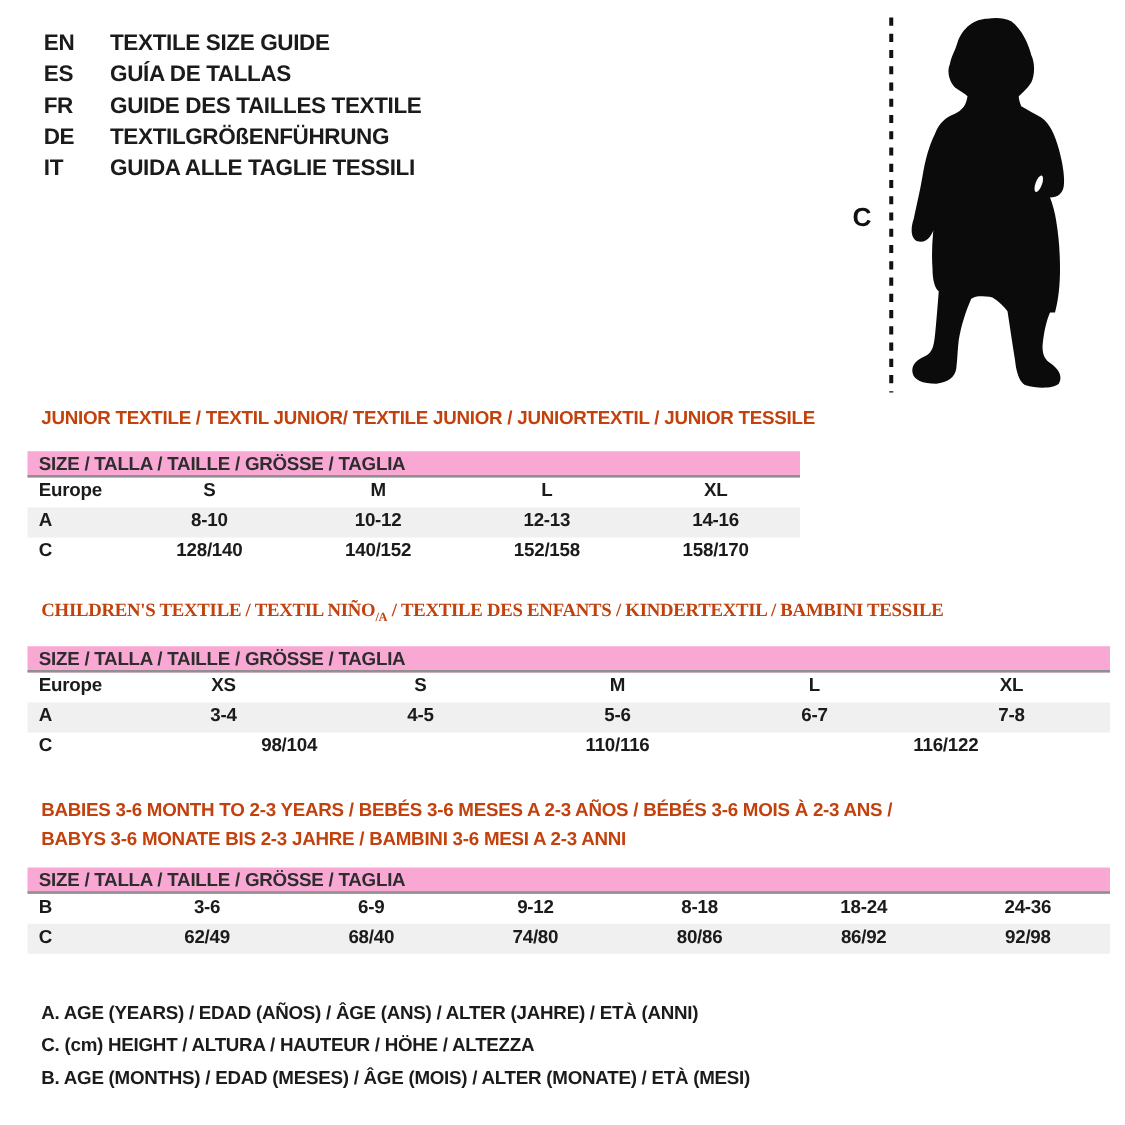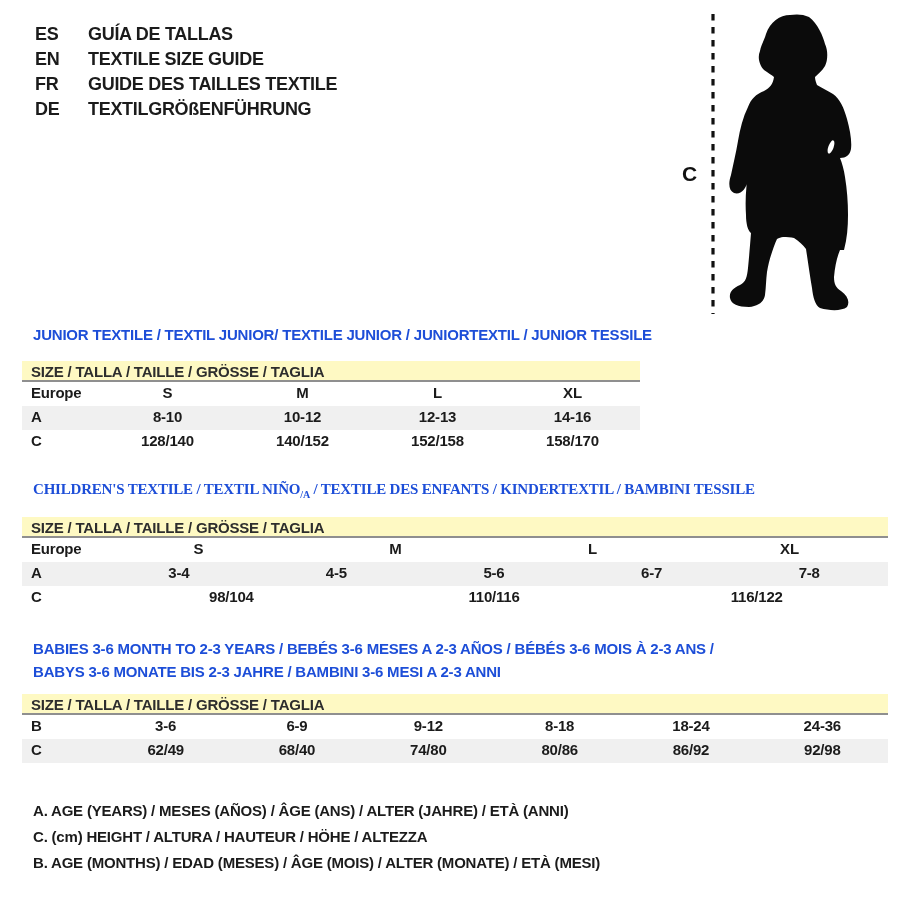--- a/index.html
+++ b/index.html
@@ -10,63 +10,67 @@
   }
   
   .lang-block{position:absolute;left:35px;top:22px;}
   .lang-row{display:flex;line-height:25px;font-size:18px;font-weight:700;letter-spacing:-0.3px;}
   .lang-code{width:53px;}
   
   .figure{position:absolute;left:660px;top:0;width:240px;height:320px;}
   
   .sec-heading{
     position:absolute;left:33px;font-size:15px;font-weight:700;letter-spacing:-0.2px;
-    color:#1d4ed8;white-space:nowrap;
+    color:#c2410c;white-space:nowrap;
   }
   .sec-heading .subscript{font-size:10px;vertical-align:sub;}
   .heading-junior{top:326px;}
   .heading-children{top:481px;font-family:Liberation Serif, serif;}
   .heading-babies{top:637px;line-height:23px;}
   
   .size-table{position:absolute;left:22px;}
   .tbl-junior{top:361px;width:618px;}
   .tbl-children{top:517px;width:866px;}
   .tbl-babies{top:694px;width:866px;}
   .tbl-header{
-    height:21px;line-height:21px;background:#fef9c3;border-bottom:2px solid #8f8f8f;
+    height:21px;line-height:21px;background:#f9a8d4;border-bottom:2px solid #8f8f8f;
     padding-left:9px;font-size:15px;font-weight:700;color:#2d2d2d;letter-spacing:-0.2px;
     box-sizing:border-box;
   }
   .tbl-row{display:flex;height:24px;line-height:22px;font-size:15px;font-weight:700;letter-spacing:-0.2px;}
   .tbl-row.shaded{background:#f0f0f0;}
   .cell{flex:1;text-align:center;}
   .cell.label{flex:0 0 78px;text-align:left;padding-left:9px;box-sizing:border-box;}
   
   .legend{position:absolute;left:33px;top:798px;}
   .legend-line{height:26px;line-height:26px;font-size:15px;font-weight:700;letter-spacing:-0.2px;white-space:nowrap;}
 </style>
 </head>
 <body>
 
 <div class="lang-block">
   <div class="lang-row">
+    <span class="lang-code">EN</span>
+    <span>TEXTILE SIZE GUIDE</span>
+  </div>
+  <div class="lang-row">
     <span class="lang-code">ES</span>
     <span>GUÍA DE TALLAS</span>
   </div>
   <div class="lang-row">
-    <span class="lang-code">EN</span>
-    <span>TEXTILE SIZE GUIDE</span>
-  </div>
-  <div class="lang-row">
     <span class="lang-code">FR</span>
     <span>GUIDE DES TAILLES TEXTILE</span>
   </div>
   <div class="lang-row">
     <span class="lang-code">DE</span>
     <span>TEXTILGRÖßENFÜHRUNG</span>
+  </div>
+  <div class="lang-row">
+    <span class="lang-code">IT</span>
+    <span>GUIDA ALLE TAGLIE TESSILI</span>
   </div>
 </div>
 
 <div class="figure">
   <svg width="240" height="320" viewBox="0 0 240 320">
     <line x1="53" y1="14" x2="53" y2="314" stroke="#111" stroke-width="3.2" stroke-dasharray="6.5 6.5"></line>
     <text x="22" y="181" font-size="21" font-weight="bold" fill="#111">C</text>
     <path fill="#0b0b0b" d="
       M 130 15
       C 120 15 110 22 106 34
@@ -144,20 +148,21 @@
     </div>
   </div>
 
 <div class="sec-heading heading-children">
   <span>CHILDREN'S TEXTILE / TEXTIL NIÑO</span><span class="subscript">/A</span><span> / TEXTILE DES ENFANTS / KINDERTEXTIL / BAMBINI TESSILE</span>
 </div>
 <div class="size-table tbl-children">
     <div class="tbl-header">SIZE / TALLA / TAILLE / GRÖSSE / TAGLIA</div>
     <div class="tbl-row">
       <div class="cell label">Europe</div>
+      <div class="cell">XS</div>
       <div class="cell">S</div>
       <div class="cell">M</div>
       <div class="cell">L</div>
       <div class="cell">XL</div>
     </div>
     <div class="tbl-row shaded">
       <div class="cell label">A</div>
       <div class="cell">3-4</div>
       <div class="cell">4-5</div>
       <div class="cell">5-6</div>
@@ -192,16 +197,16 @@
       <div class="cell">62/49</div>
       <div class="cell">68/40</div>
       <div class="cell">74/80</div>
       <div class="cell">80/86</div>
       <div class="cell">86/92</div>
       <div class="cell">92/98</div>
     </div>
   </div>
 
 <div class="legend">
-  <div class="legend-line">A. AGE (YEARS) / MESES (AÑOS) / ÂGE (ANS) / ALTER (JAHRE) / ETÀ (ANNI)</div>
+  <div class="legend-line">A. AGE (YEARS) / EDAD (AÑOS) / ÂGE (ANS) / ALTER (JAHRE) / ETÀ (ANNI)</div>
   <div class="legend-line">C. (cm) HEIGHT / ALTURA / HAUTEUR / HÖHE / ALTEZZA</div>
   <div class="legend-line">B. AGE (MONTHS) / EDAD (MESES) / ÂGE (MOIS) / ALTER (MONATE) / ETÀ (MESI)</div>
 </div>
 
 </body></html>

